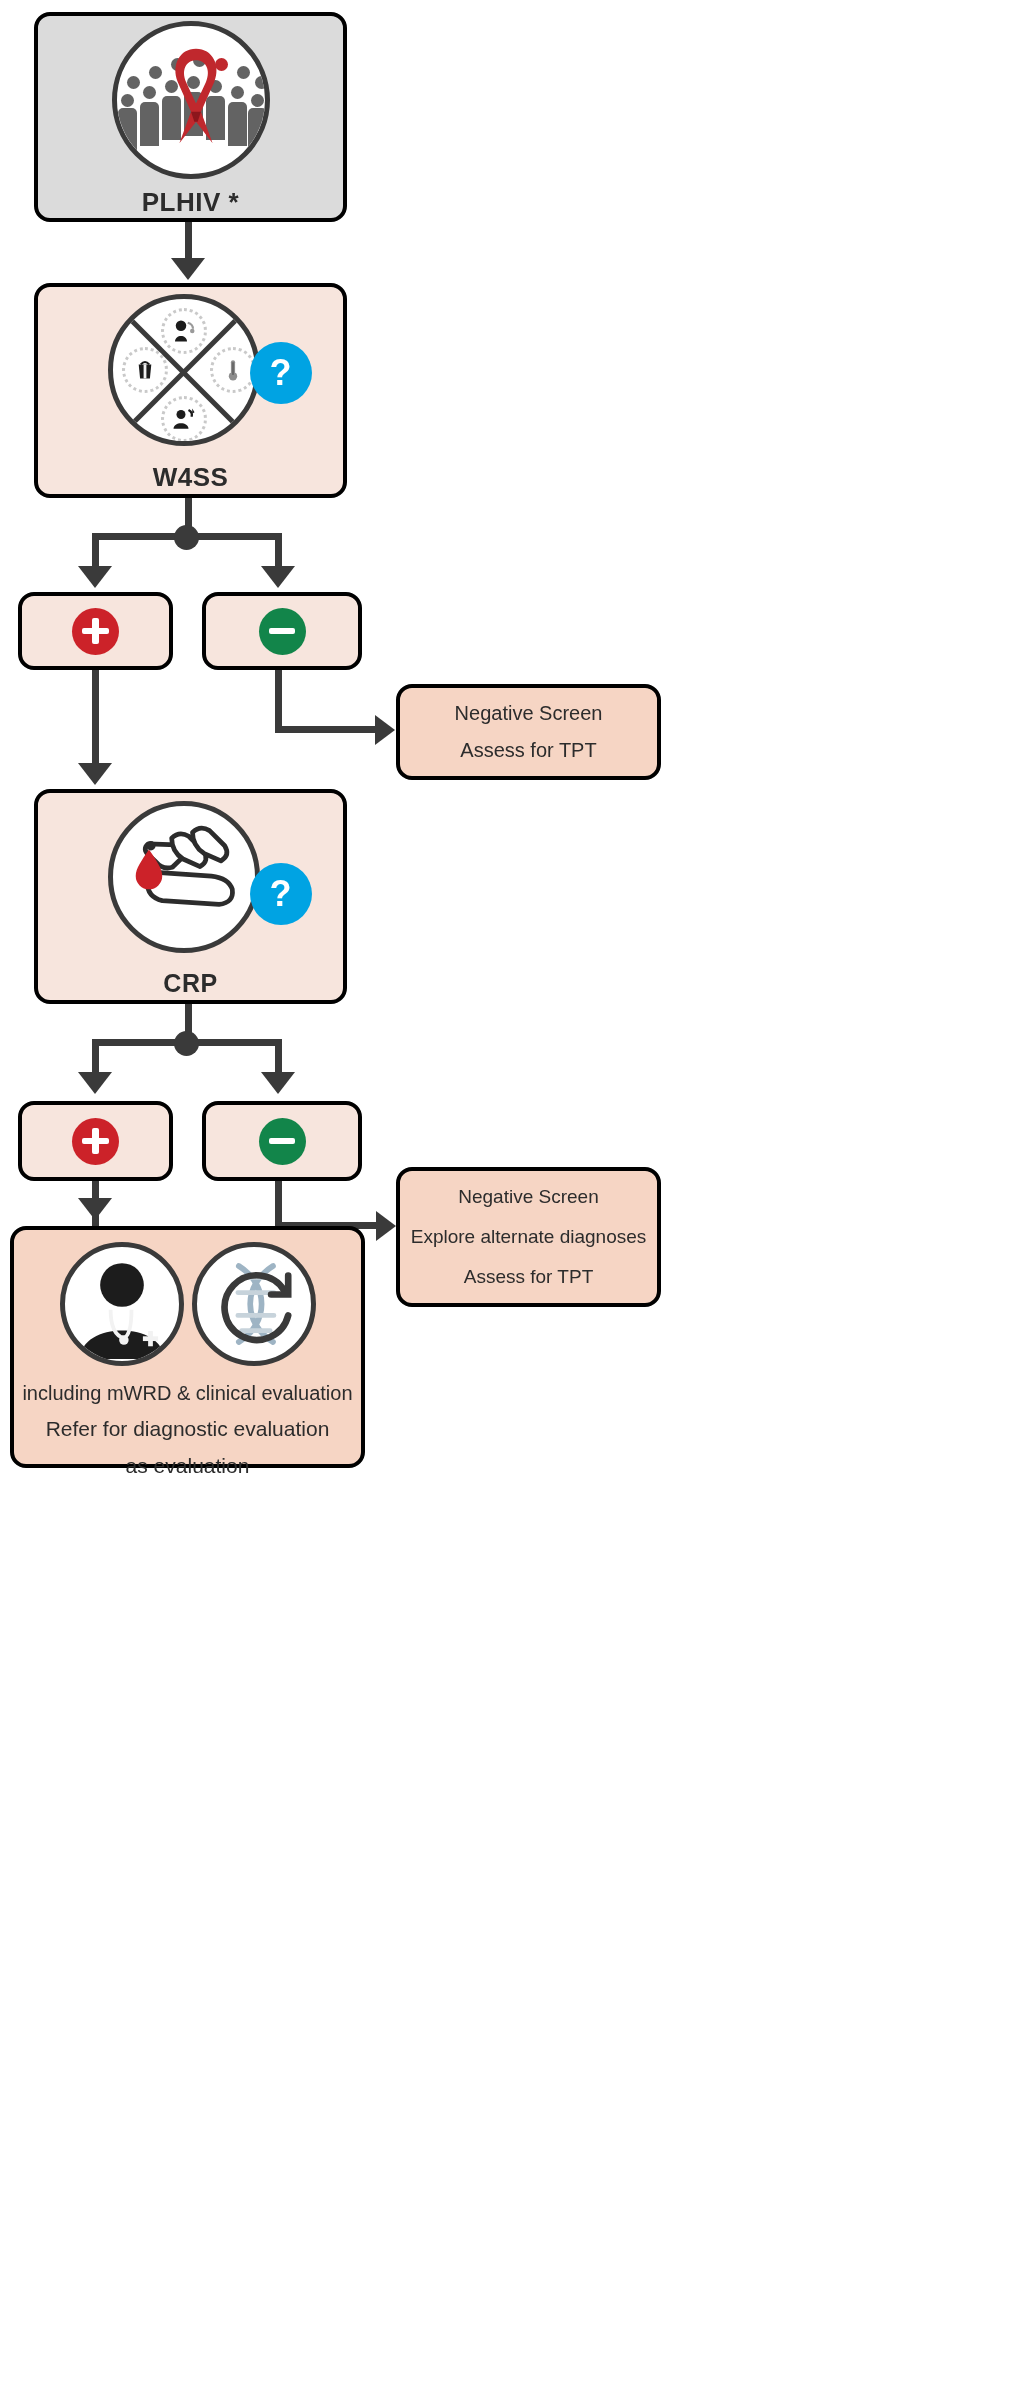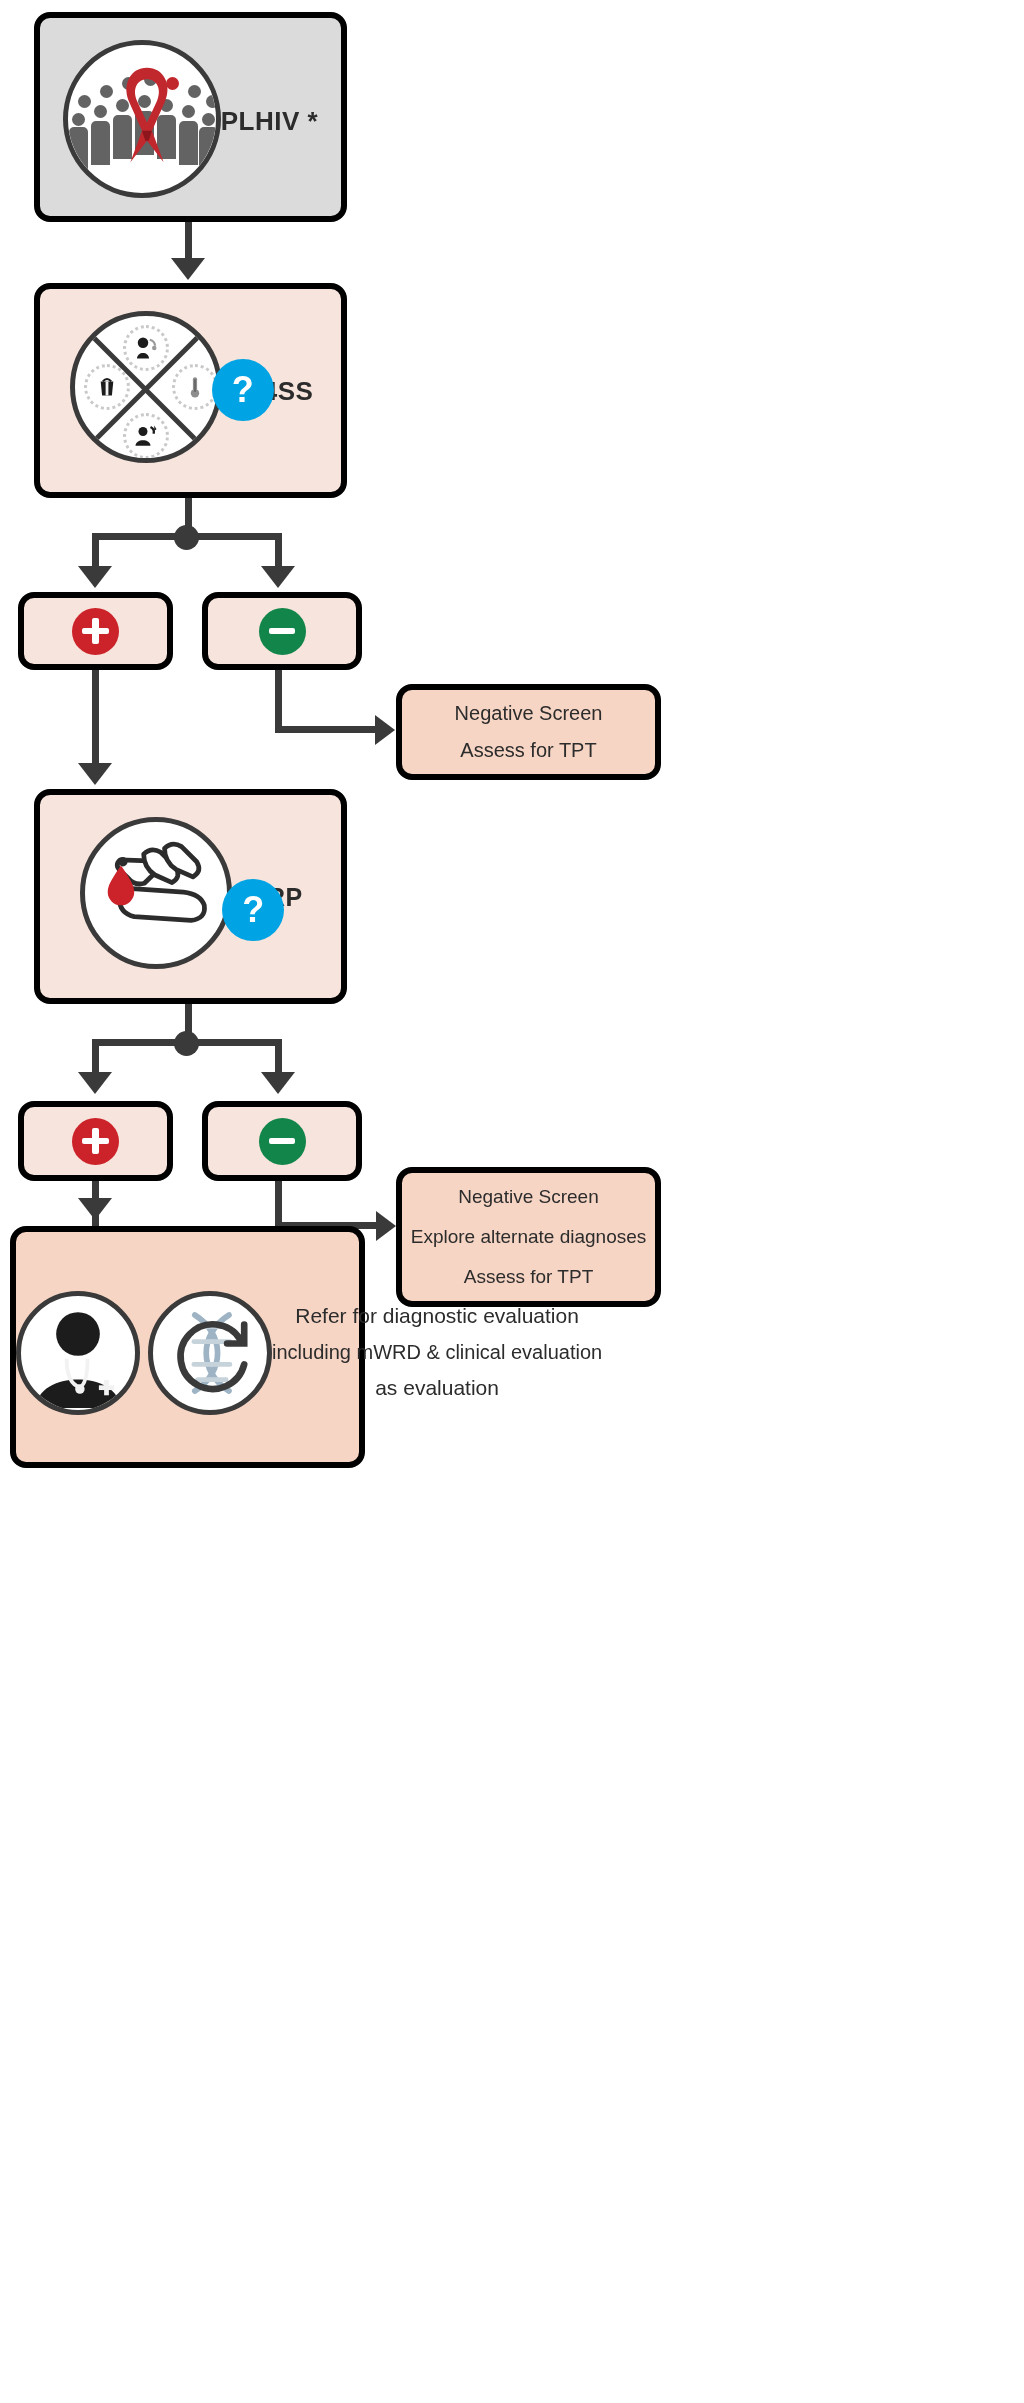--- a/index.html
+++ b/index.html
@@ -3,22 +3,22 @@
 <meta charset="utf-8">
 <style>
   html,body{margin:0;padding:0;background:#ffffff;}
   body{width:1024px;height:2403px;position:relative;
        font-family:"Liberation Sans","DejaVu Sans",sans-serif;
        -webkit-font-smoothing:antialiased;}
   #stage{position:absolute;left:0;top:0;width:1024px;height:2403px;overflow:hidden;}
 
   
   .node{position:absolute;box-sizing:border-box;
-        border:6px solid #000000;border-radius:16px;
-        display:flex;flex-direction:row;align-items:center;justify-content:center;}
+        border:4px solid #000000;border-radius:16px;
+        display:flex;flex-direction:column;align-items:center;justify-content:center;}
   .node.gray{background:#dbdbdb;}
   .node.pink{background:#f7e5dd;}
   .node.pink2{background:#f6d5c4;}
 
   .node-label{font-weight:bold;color:#2c2c2c;letter-spacing:.5px;text-align:center;}
 
   
   .medallion{position:relative;border-radius:50%;background:#ffffff;
              border:5px solid #3a3a3a;box-sizing:border-box;overflow:hidden;}
 
@@ -283,19 +283,19 @@
             <path d="M47 32 h30 M43 48 h38 M43 72 h38 M47 88 h30" stroke="#c7d3db" stroke-width="5"></path>
           </g>
           <g stroke="#3a3a3a" stroke-width="7" fill="none" stroke-linecap="round">
             <path d="M92 46 A34 34 0 1 0 96 72"></path>
             <path d="M96 30 L96 50 L78 50"></path>
           </g>
         </svg>
       </div>
     </div>
     <div class="bigtext" style="margin-top:10px;">
+      <div style="font-size:20px;">including mWRD &amp; clinical evaluation</div>
       <div>Refer for diagnostic evaluation</div>
-      <div style="font-size:20px;">including mWRD &amp; clinical evaluation</div>
       <div>as evaluation</div>
     </div>
   </div>
 
 </div>
 
 </body></html>

